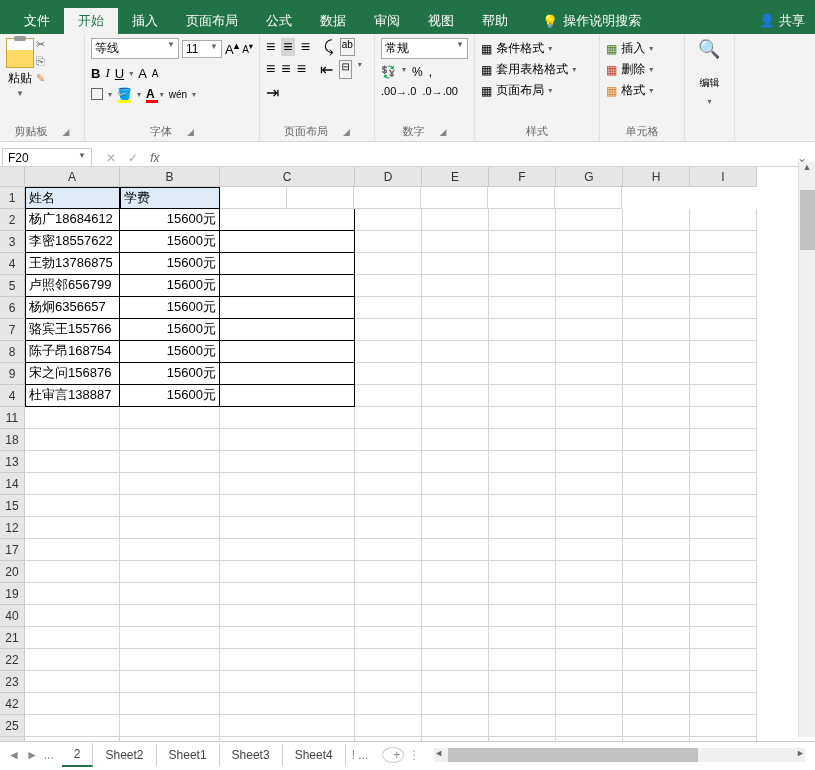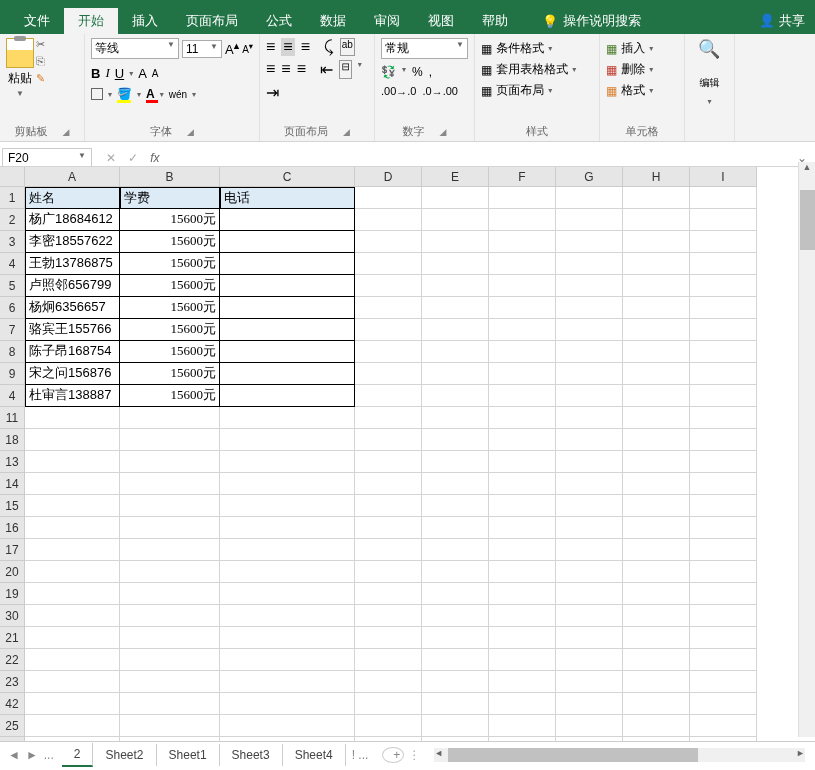--- a/index.html
+++ b/index.html
@@ -65,21 +65,21 @@
 .corner { position: absolute; left: 0; top: 0; width: 25px; height: 20px; background: #e6e6e6; border-right: 1px solid #ccc; border-bottom: 1px solid #ccc; }
 .col-headers { position: absolute; left: 25px; top: 0; height: 20px; display: flex; background: #e6e6e6; }
 .col-h { border-right: 1px solid #ccc; border-bottom: 1px solid #ccc; text-align: center; font-size: 12px; line-height: 20px; color: #333; }
 .row-headers { position: absolute; left: 0; top: 20px; width: 25px; background: #e6e6e6; }
 .row-h { height: 22px; border-right: 1px solid #ccc; border-bottom: 1px solid #ccc; text-align: center; font-size: 12px; line-height: 22px; color: #333; }
 .cells { position: absolute; left: 25px; top: 20px; }
 .cell-row { display: flex; height: 22px; }
 .cell { border-right: 1px solid #d4d4d4; border-bottom: 1px solid #d4d4d4; font-size: 13px; padding: 1px 3px; overflow: hidden; white-space: nowrap; }
 .cell.header-cell { background: #ddebf7; border: 1px solid #000; border-top: 1px solid #000; }
 .cell.data-cell { border: 1px solid #000; border-top: none; }
-.cell.data-cell:not(:first-child) { border-left: none; font-family: Liberation Serif, serif; }
+.cell.data-cell:not(:first-child) { border-left: none; }
 
 .vscroll { position: absolute; right: 0; top: 162px; width: 17px; height: 575px; background: #f0f0f0; border-left: 1px solid #ddd; }
 .vscroll-thumb { width: 15px; height: 60px; background: #c1c1c1; margin: 18px 1px; }
 
 
 .sheet-tabs { position: absolute; bottom: 3px; left: 0; right: 0; height: 26px; background: #fff; border-top: 1px solid #ccc; display: flex; align-items: center; font-size: 12px; }
 .nav-arrows { padding: 0 8px; color: #888; display: flex; gap: 6px; }
 .s-tab { padding: 4px 12px; border-right: 1px solid #ccc; color: #444; background: #fff; }
 .s-tab.active { background: #fff; border-bottom: 2px solid #217346; }
 .add-sheet { padding: 0 10px; color: #888; border: 1px solid #ccc; border-radius: 50%; width: 16px; height: 16px; line-height: 14px; text-align: center; margin-left: 8px; }
@@ -317,37 +317,36 @@
       <div class="row-h">6</div>
       <div class="row-h">7</div>
       <div class="row-h">8</div>
       <div class="row-h">9</div>
       <div class="row-h">4</div>
       <div class="row-h">11</div>
       <div class="row-h">18</div>
       <div class="row-h">13</div>
       <div class="row-h">14</div>
       <div class="row-h">15</div>
-      <div class="row-h">16</div>
+      <div class="row-h">12</div>
       <div class="row-h">17</div>
       <div class="row-h">20</div>
       <div class="row-h">19</div>
-      <div class="row-h">30</div>
+      <div class="row-h">40</div>
       <div class="row-h">21</div>
       <div class="row-h">22</div>
       <div class="row-h">23</div>
       <div class="row-h">42</div>
       <div class="row-h">25</div>
       <div class="row-h">26</div>
     </div>
   <div class="cells" id="cells">
       <div class="cell-row">
         <div class="cell header-cell" style="width: 95px;">姓名</div>
         <div class="cell header-cell" style="width: 100px;">学费</div>
-        <div class="cell header-cell" style="width: 135px;">电话</div>
         <div class="cell " style="width: 67px;"></div>
         <div class="cell " style="width: 67px;"></div>
         <div class="cell " style="width: 67px;"></div>
         <div class="cell " style="width: 67px;"></div>
         <div class="cell " style="width: 67px;"></div>
         <div class="cell " style="width: 67px;"></div>
       </div>
       <div class="cell-row">
         <div class="cell data-cell" style="width: 95px;">杨广18684612</div>
         <div class="cell data-cell" style="width: 100px; text-align: right;">15600元</div>

